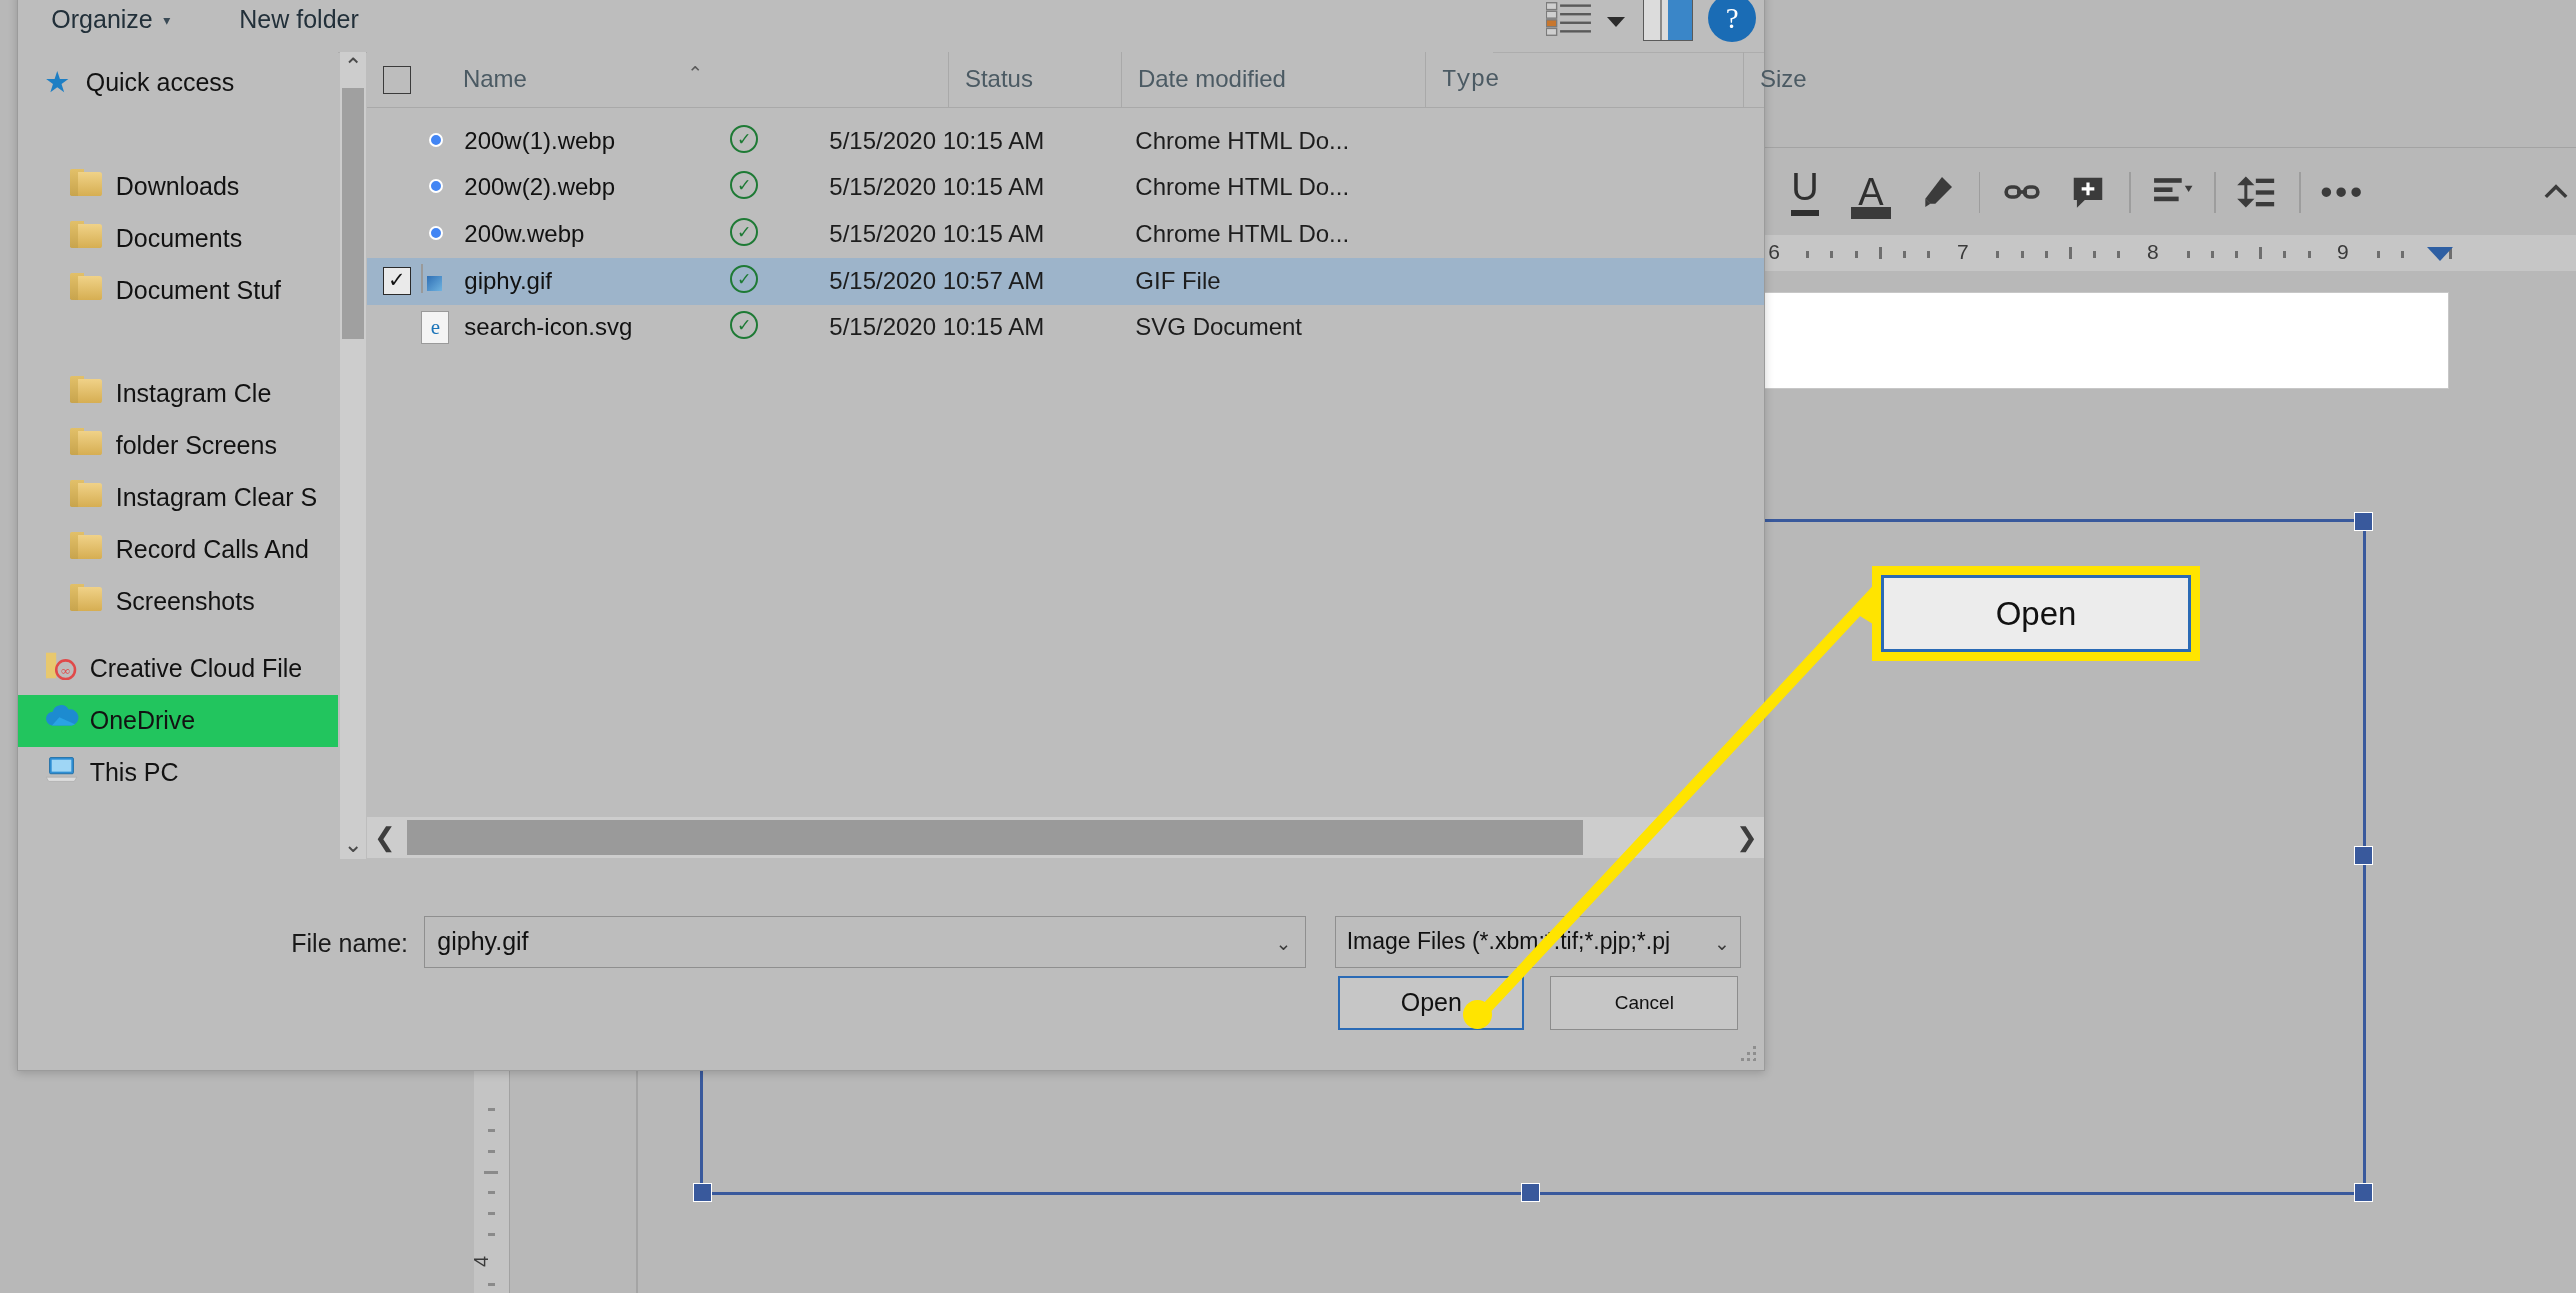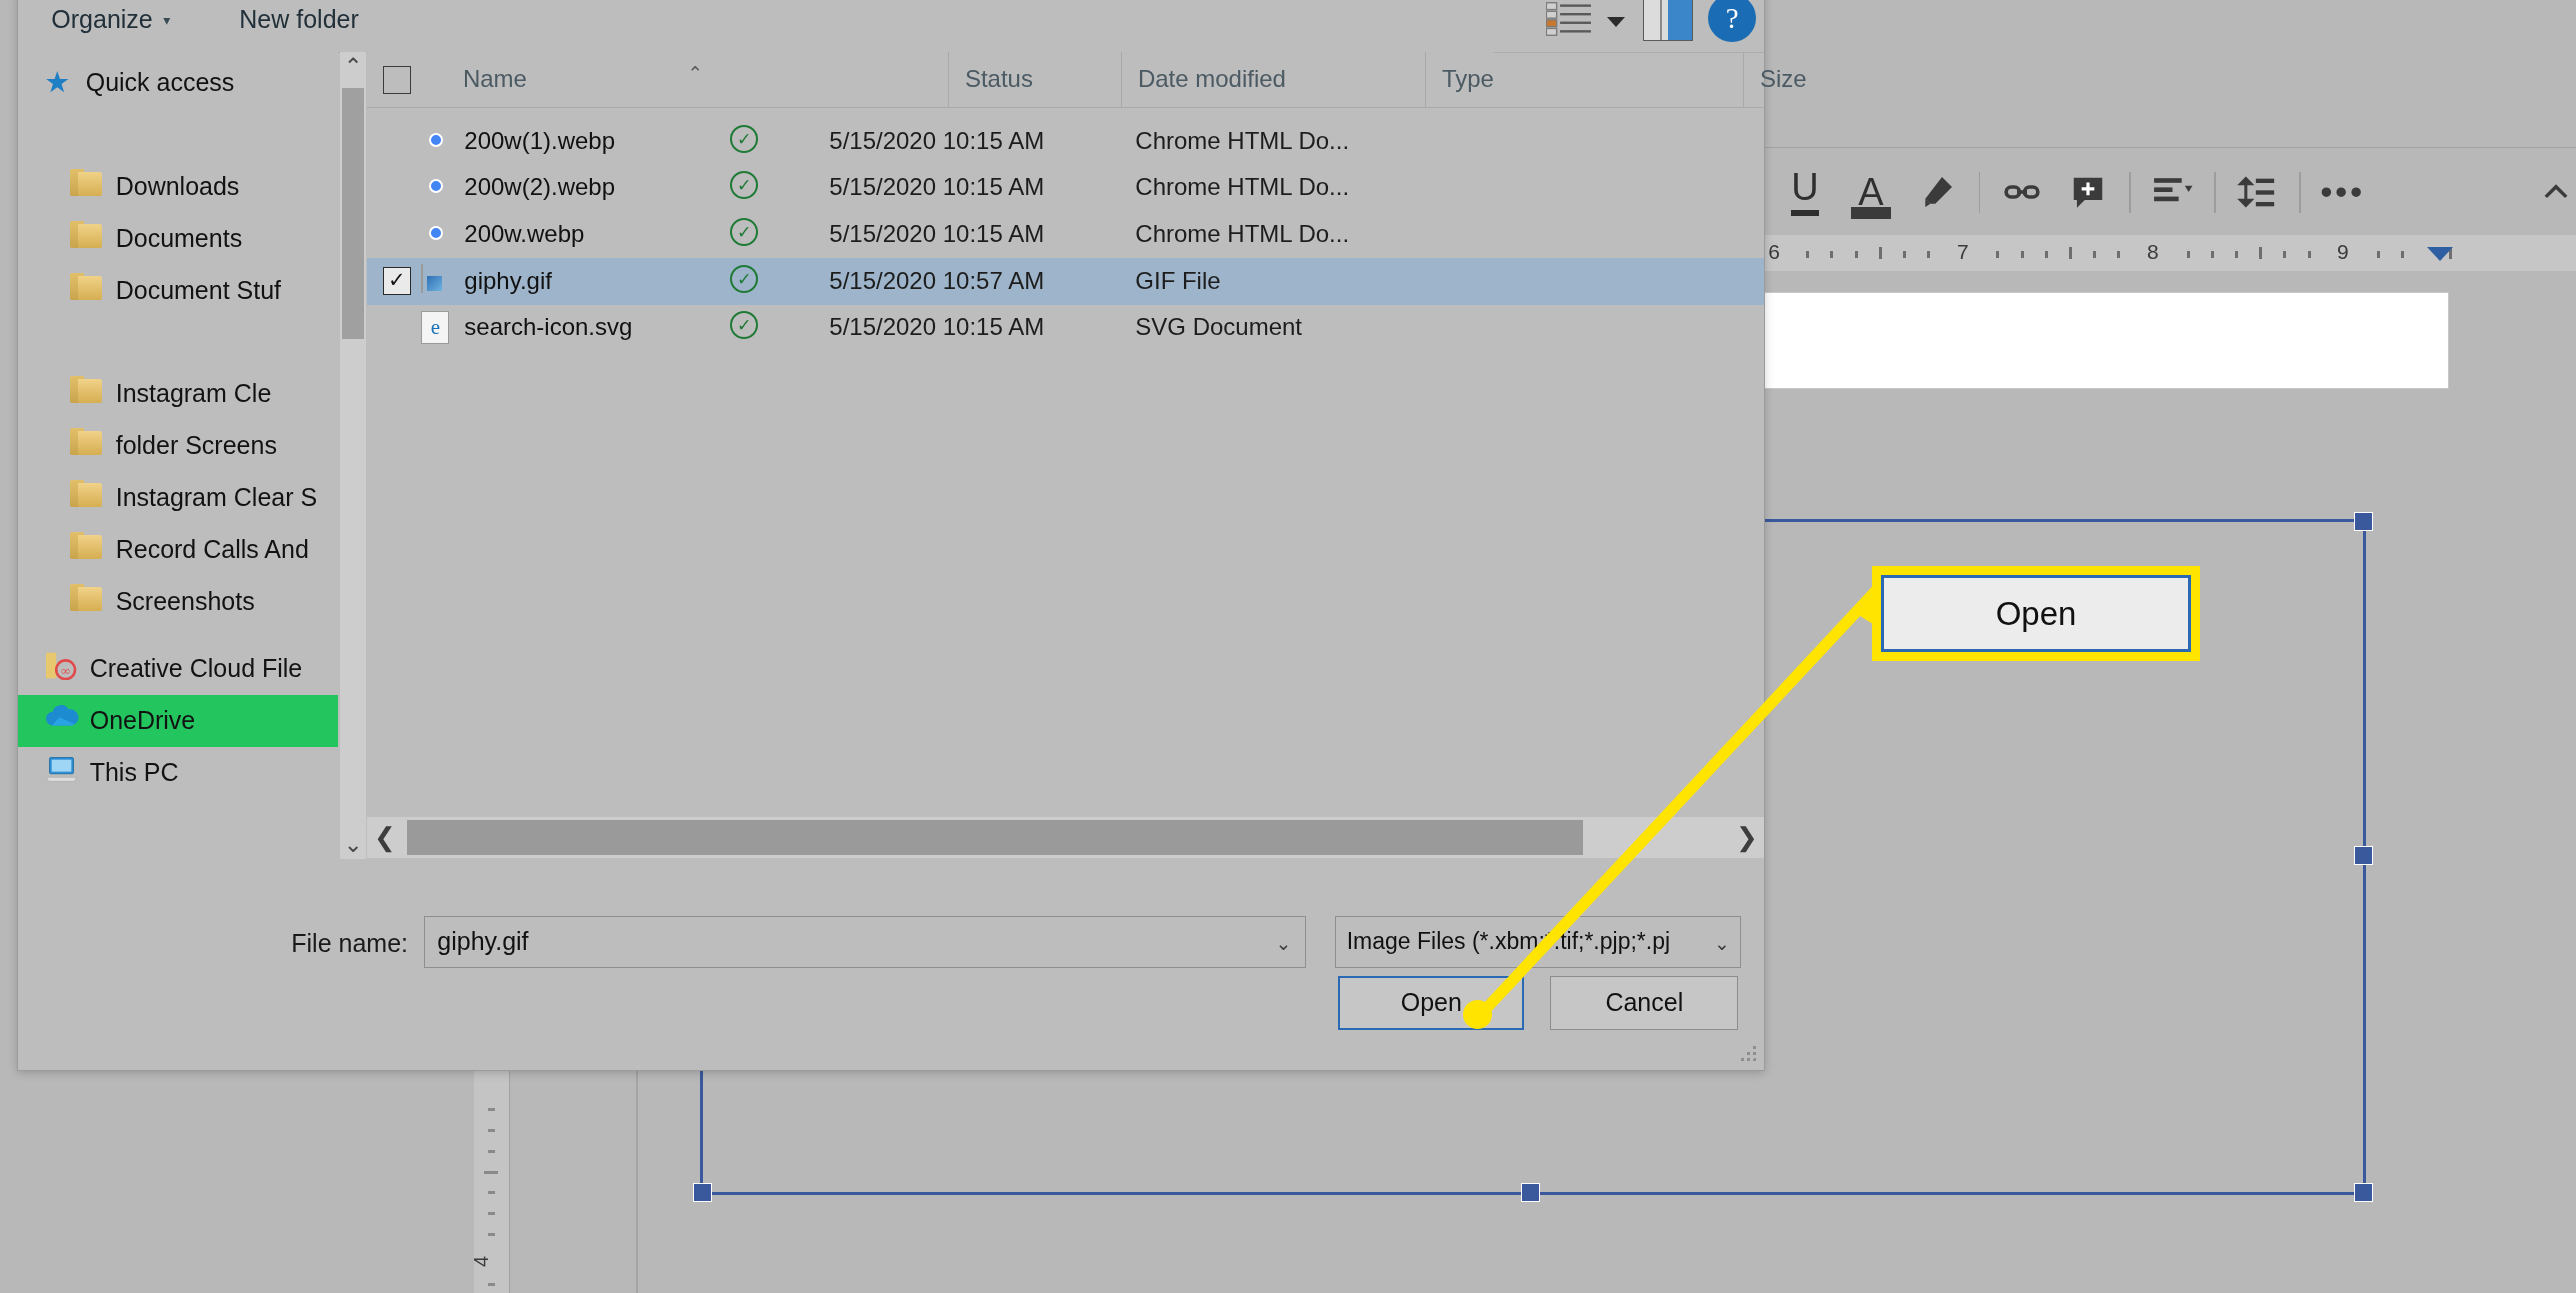--- a/index.html
+++ b/index.html
@@ -133,21 +133,21 @@
   #fn-caret{position:absolute;right:14px;top:15.6px;font-size:19px;color:#3a3a3a;}
   #ft-select{position:absolute;left:1317px;top:925px;width:406px;height:52px;background:#bdbdbd;
              border:0.9px solid #8f8f8f;display:flex;align-items:center;padding-left:10.4px;
              box-sizing:border-box;font-size:23px;color:#111;white-space:nowrap;overflow:hidden;}
   #ft-caret{position:absolute;right:10.4px;top:15.6px;font-size:19px;color:#3a3a3a;}
   #btn-open{position:absolute;left:1320px;top:985px;width:186px;height:54px;
             background:#c6c6c6;border:2.6px solid #2a6ab5;display:flex;align-items:center;
             justify-content:center;font-size:25px;color:#111;box-sizing:border-box;}
   #btn-cancel{position:absolute;left:1532px;top:985px;width:188px;height:54px;
             background:#c6c6c6;border:0.9px solid #8c8c8c;display:flex;align-items:center;
-            justify-content:center;font-size:25px;color:#111;box-sizing:border-box;}
+            justify-content:center;font-size:19px;color:#111;box-sizing:border-box;}
   #dlg-grip{position:absolute;right:5.2px;bottom:5.2px;width:19px;height:19px;
             background:
               radial-gradient(circle 1.7px at 2.6px 14.7px,#8e8e8e 99%,transparent 0),
               radial-gradient(circle 1.7px at 8.6px 14.7px,#8e8e8e 99%,transparent 0),
               radial-gradient(circle 1.7px at 14.7px 14.7px,#8e8e8e 99%,transparent 0),
               radial-gradient(circle 1.7px at 8.6px 8.6px,#8e8e8e 99%,transparent 0),
               radial-gradient(circle 1.7px at 14.7px 8.6px,#8e8e8e 99%,transparent 0),
               radial-gradient(circle 1.7px at 14.7px 2.6px,#8e8e8e 99%,transparent 0);}
   
   #callout{position:absolute;left:1872px;top:566px;width:328px;height:95px;
@@ -397,21 +397,21 @@
     <div id="nav-scroll-dn">⌄</div>
   </div>
 
   <div id="filelist">
     <div id="fl-header">
       <span id="hdr-checkbox"></span>
       <span class="fl-col first" style="left:80px;width:501px;border-left:none;">Name</span>
       <span id="hdr-sortarrow">⌃</span>
       <span class="fl-col" style="left:581px;width:173px;">Status</span>
       <span class="fl-col" style="left:754px;width:304px;">Date modified</span>
-      <span class="fl-col" style="left:1058px;width:254px;">Type</span>
+      <span class="fl-col" style="left:1058px;width:254px;font-family:Liberation Mono, monospace;">Type</span>
       <span class="fl-col" style="left:1376px;width:85px;">Size</span>
     </div>
 
     <div class="fl-row" style="top:66px;">
       <span class="fl-ico"><span class="chrome"></span></span>
       <span class="fl-name">200w(1).webp</span>
       <span class="fl-status">
           <span class="statuscircle">✓</span>
         </span>
       <span class="fl-date">5/15/2020 10:15 AM</span>

